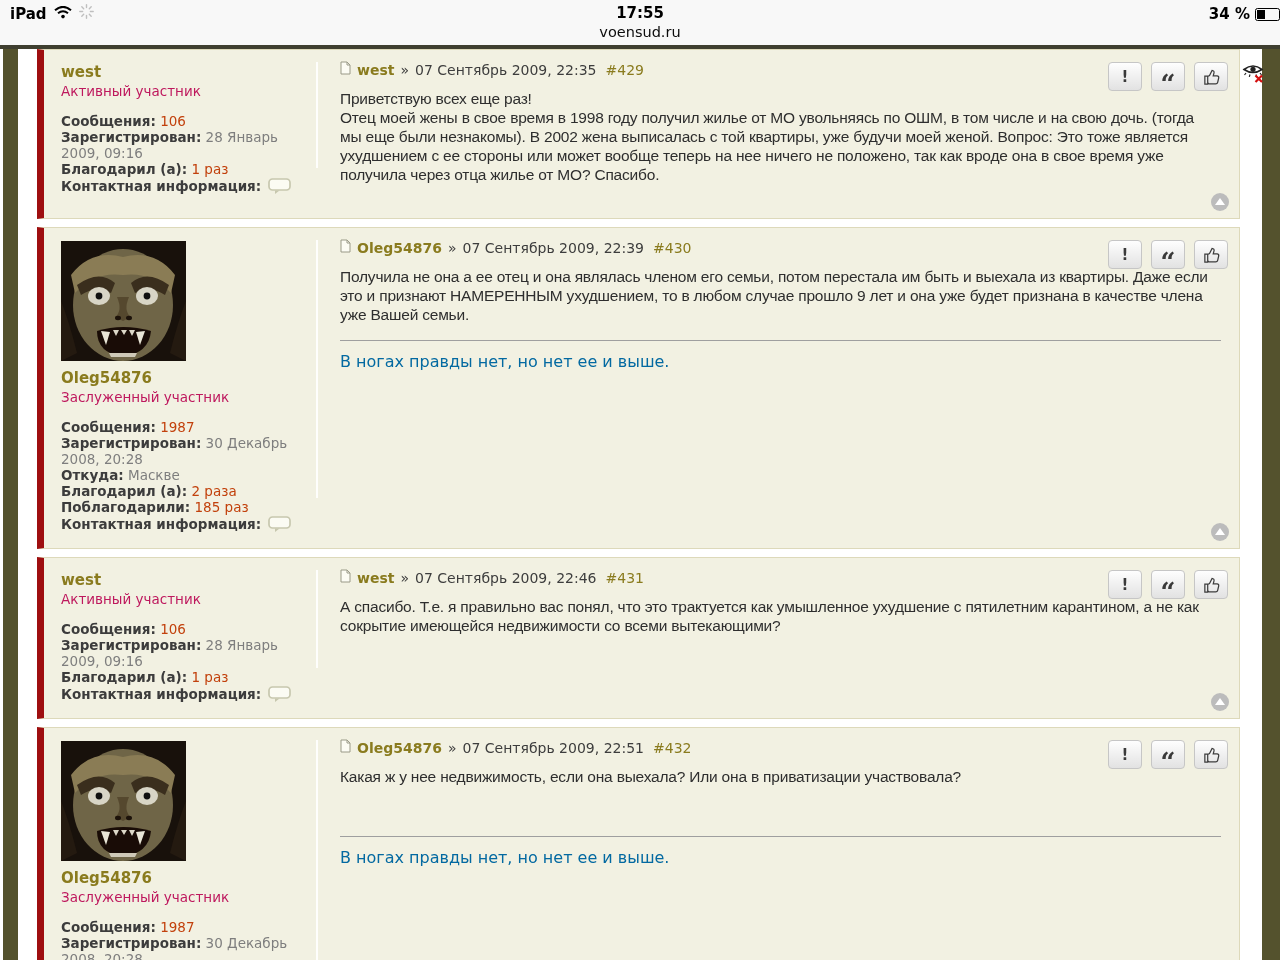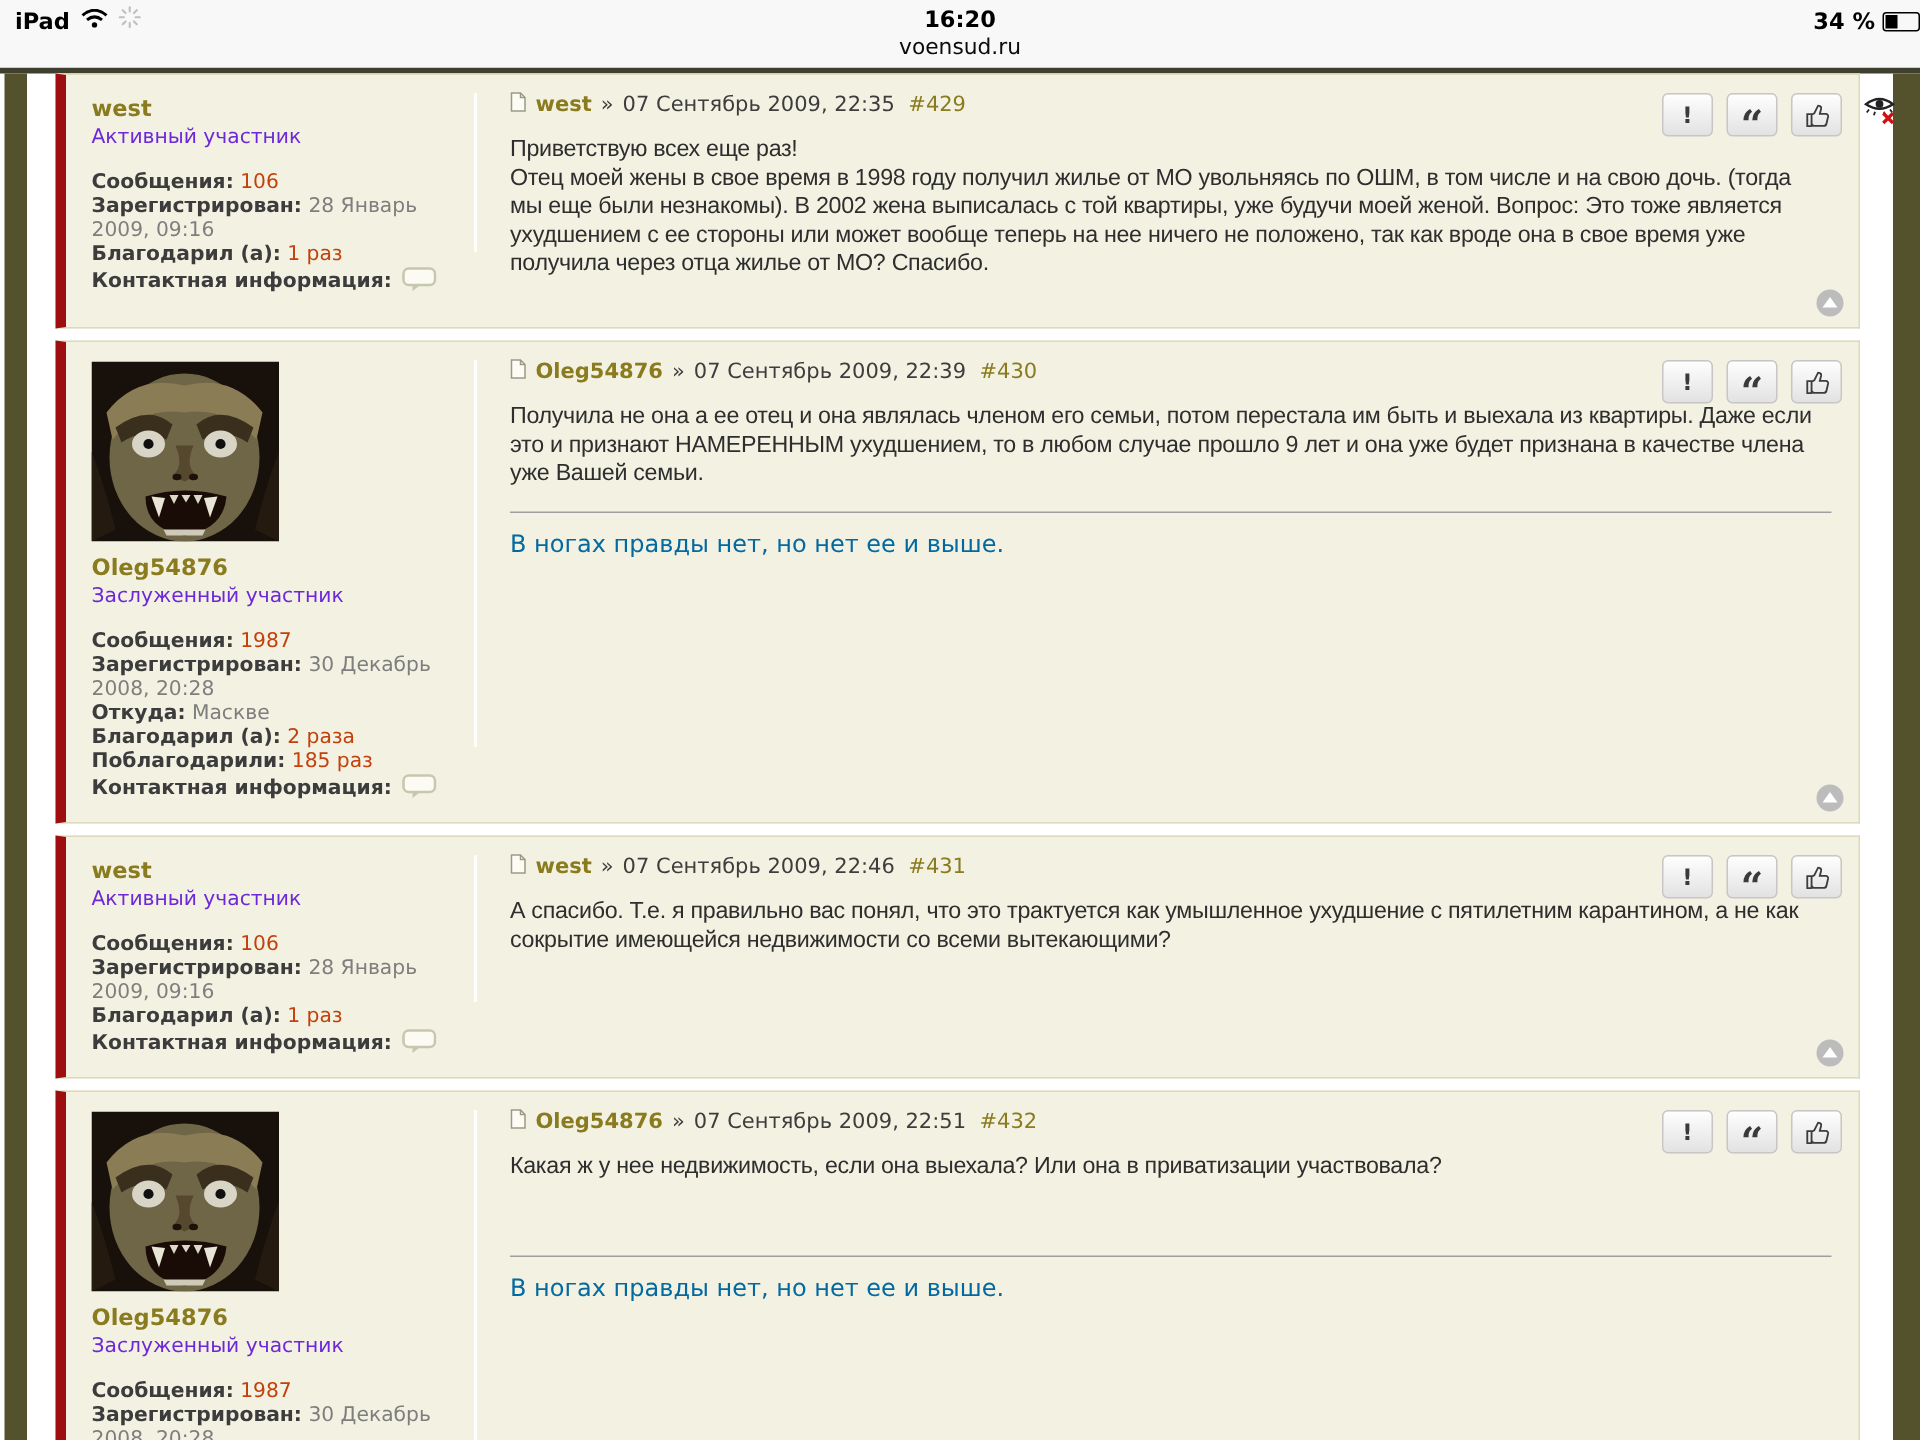--- a/index.html
+++ b/index.html
@@ -35,21 +35,21 @@
   .post-2{height:322px;}
   .post-3{height:162px;}
   .post-4{height:340px;}
   
   .profile{width:274px;flex:none;box-sizing:border-box;padding:13px 12px 0 17px;
     font-size:13.5px;line-height:16px;position:relative;color:#7e7e7e;}
   .profile::after{content:"";position:absolute;right:0;top:12px;bottom:50px;width:2px;
     background:rgba(255,255,255,.9);}
   .avatar{width:125px;height:120px;display:block;margin:0 0 8px 0;}
   .p-user{color:#8a7b1e;font-weight:bold;font-size:15px;line-height:18px;cursor:pointer;}
-  .p-rank{color:#6d28d9;margin:2px 0 15px 0;}
+  .p-rank{color:#be185d;margin:2px 0 15px 0;}
   .stat{line-height:15.5px;margin:0 0 0.5px 0;}
   .stat b{color:#3c3c3c;font-weight:bold;}
   .val-link{color:#c2410c;cursor:pointer;}
   .val-gray{color:#7e7e7e;}
   .bubble{vertical-align:-4px;margin-left:3px;cursor:pointer;}
   
   .content{flex:1;position:relative;box-sizing:border-box;padding:11px 18px 8px 22px;}
   .post-header{font-size:14px;color:#3d3d3d;display:flex;align-items:center;gap:6px;}
   .ph-user{color:#8a7b1e;font-weight:bold;cursor:pointer;}
   .ph-num{color:#8a7b1e;margin-left:3px;cursor:pointer;}
@@ -93,21 +93,21 @@
           <line x1="0.8" y1="7.5" x2="3.6" y2="7.5"></line>
             <line x1="11.4" y1="7.5" x2="14.2" y2="7.5"></line>
           <line x1="2.8" y1="2.8" x2="4.7" y2="4.7"></line>
             <line x1="10.3" y1="10.3" x2="12.2" y2="12.2"></line>
           <line x1="2.8" y1="12.2" x2="4.7" y2="10.3"></line>
             <line x1="10.3" y1="4.7" x2="12.2" y2="2.8"></line>
         </g>
       </svg>
     </span>
   </div>
-  <div class="sb-time">16:20</div>
+  <div class="sb-time">17:55</div>
   <div class="sb-site">voensud.ru</div>
   <div class="sb-right">
     <span>34 %</span>
     <span class="battery">
         <span class="battery-fill"></span>
       </span>
   </div>
 </div>
 <div class="top-border"></div>
 <div class="frame-strip frame-left"></div>

